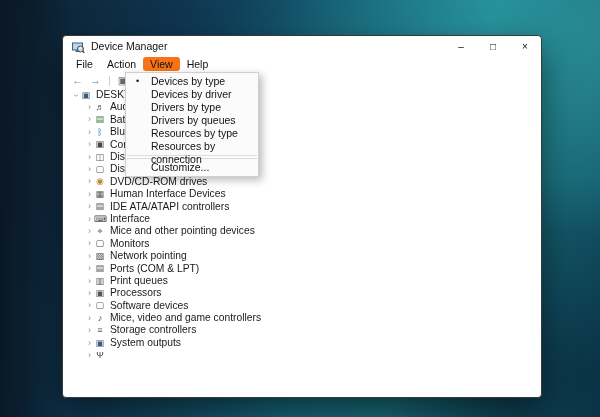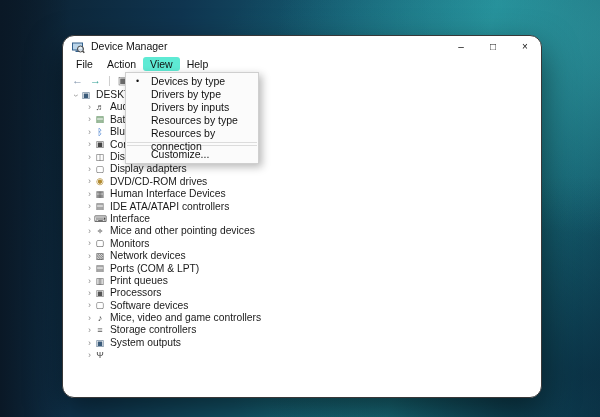--- a/index.html
+++ b/index.html
@@ -17,34 +17,34 @@
       radial-gradient(60% 100% at 70% 50%, rgba(30,150,160,.35), transparent 70%),
       linear-gradient(105deg,#0c1f2e 0%,#0f3550 26%,#14586e 48%,#1d7f8c 70%,#14596a 86%,#0e4154 100%);
   }
   .desktop::before{
     content:"";position:absolute;left:0;top:0;bottom:0;width:70px;
     background:linear-gradient(90deg,#0a1826 0%,rgba(10,24,38,0) 100%);
   }
   
   .window{
     position:absolute;left:62px;top:35px;width:478px;height:361px;
-    background:#ffffff;border-radius:12px;border:1px solid #383838;
+    background:#ffffff;border-radius:4px;border:1px solid #383838;
     box-shadow:0 14px 34px rgba(0,0,0,.5);
     overflow:hidden;
   }
   .titlebar{height:20px;display:flex;align-items:center;padding-left:9px;}
   .title-icon{width:13px;height:12px;display:inline-block;flex:none;}
   .title-text{font-size:10.5px;color:#111;margin-left:6px;}
   .controls{margin-left:auto;display:flex;height:100%;}
   .ctrl{width:32px;height:100%;display:flex;align-items:center;justify-content:center;
         font-size:10px;color:#111;cursor:default;}
   
   .menubar{height:16px;display:flex;align-items:center;padding-left:6px;font-size:10.5px;color:#111;}
   .menu-item{padding:1px 7px;border-radius:3px;}
-  .menu-item.active{background:#5eead4;}
+  .menu-item.active{background:#f97316;}
   
   .toolbar{height:16px;display:flex;align-items:center;padding-left:9px;gap:7px;}
   .tb-icon{font-size:11px;line-height:1;}
   .tb-sep{color:#c9c9c9;font-size:11px;}
   
   .tree{position:absolute;left:0;top:53px;right:0;bottom:0;padding-left:8px;
         font-size:10.3px;color:#1a1a1a;}
   .trow{height:12.4px;display:flex;align-items:center;white-space:nowrap;}
   .trow.child{padding-left:14px;}
   .chev{width:9px;flex:none;color:#8a8a8a;font-size:9px;text-align:center;line-height:1;}
@@ -169,21 +169,21 @@
         <span class="tlabel">Mice and other pointing devices</span>
       </div>
       <div class="trow child">
         <span class="chev">›</span>
         <span class="ticon" style="color: rgb(68, 68, 68);">▢</span>
         <span class="tlabel">Monitors</span>
       </div>
       <div class="trow child">
         <span class="chev">›</span>
         <span class="ticon" style="color: rgb(68, 68, 68);">▧</span>
-        <span class="tlabel">Network devices</span>
+        <span class="tlabel">Network pointing</span>
       </div>
       <div class="trow child">
         <span class="chev">›</span>
         <span class="ticon" style="color: rgb(85, 85, 85);">▤</span>
         <span class="tlabel">Ports (COM &amp; LPT)</span>
       </div>
       <div class="trow child">
         <span class="chev">›</span>
         <span class="ticon" style="color: rgb(85, 85, 85);">▥</span>
         <span class="tlabel">Print queues</span>
@@ -214,22 +214,23 @@
         <span class="tlabel">System outputs</span>
       </div>
       <div class="trow child">
         <span class="chev">›</span>
         <span class="ticon" style="color: rgb(68, 68, 68);">Ψ</span>
       </div>
     </div>
 
   <div class="dropdown" id="view-menu">
       <div class="mrow"><span class="bullet">•</span><span>Devices by type</span></div>
+      <div class="mrow"><span>Devices by driver</span></div>
       <div class="mrow"><span>Drivers by type</span></div>
-      <div class="mrow"><span>Drivers by inputs</span></div>
+      <div class="mrow"><span>Drivers by queues</span></div>
       <div class="mrow"><span>Resources by type</span></div>
       <div class="mrow"><span>Resources by connection</span></div>
       <div class="msep"></div>
       <div class="msep"></div>
       <div class="mrow"><span>Customize...</span></div>
     </div>
 
 </div>
 
 </body></html>

